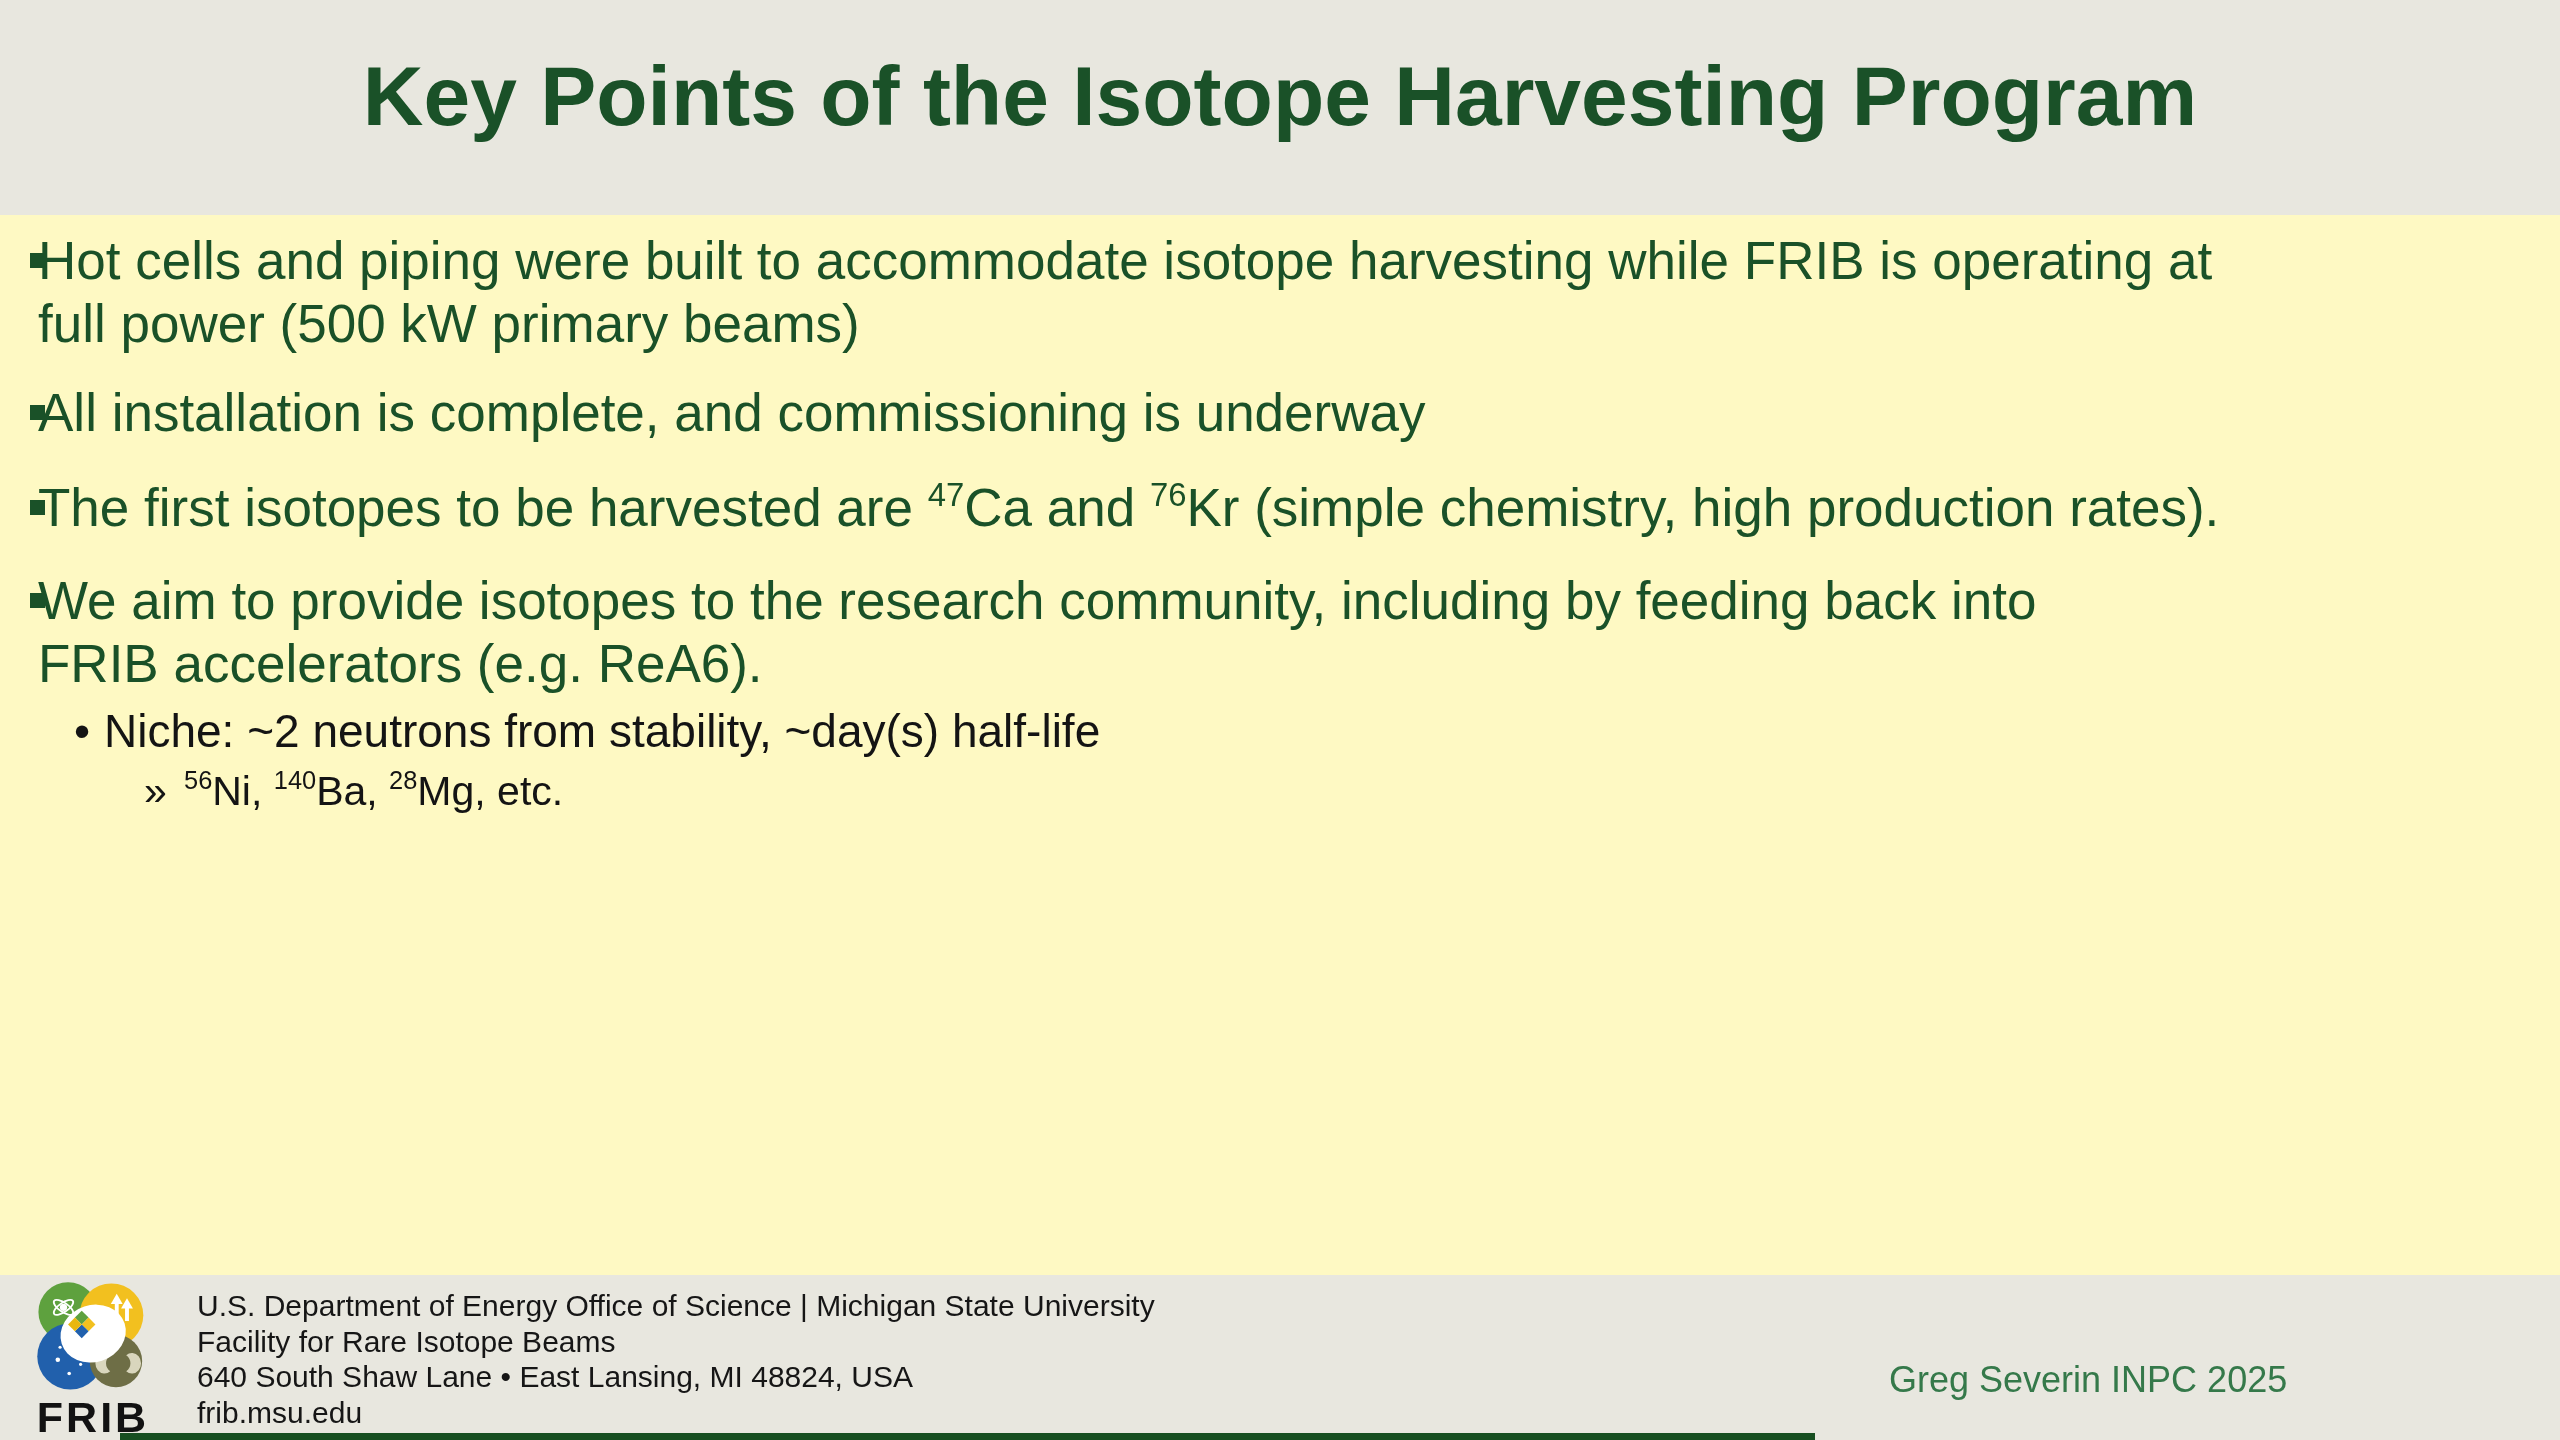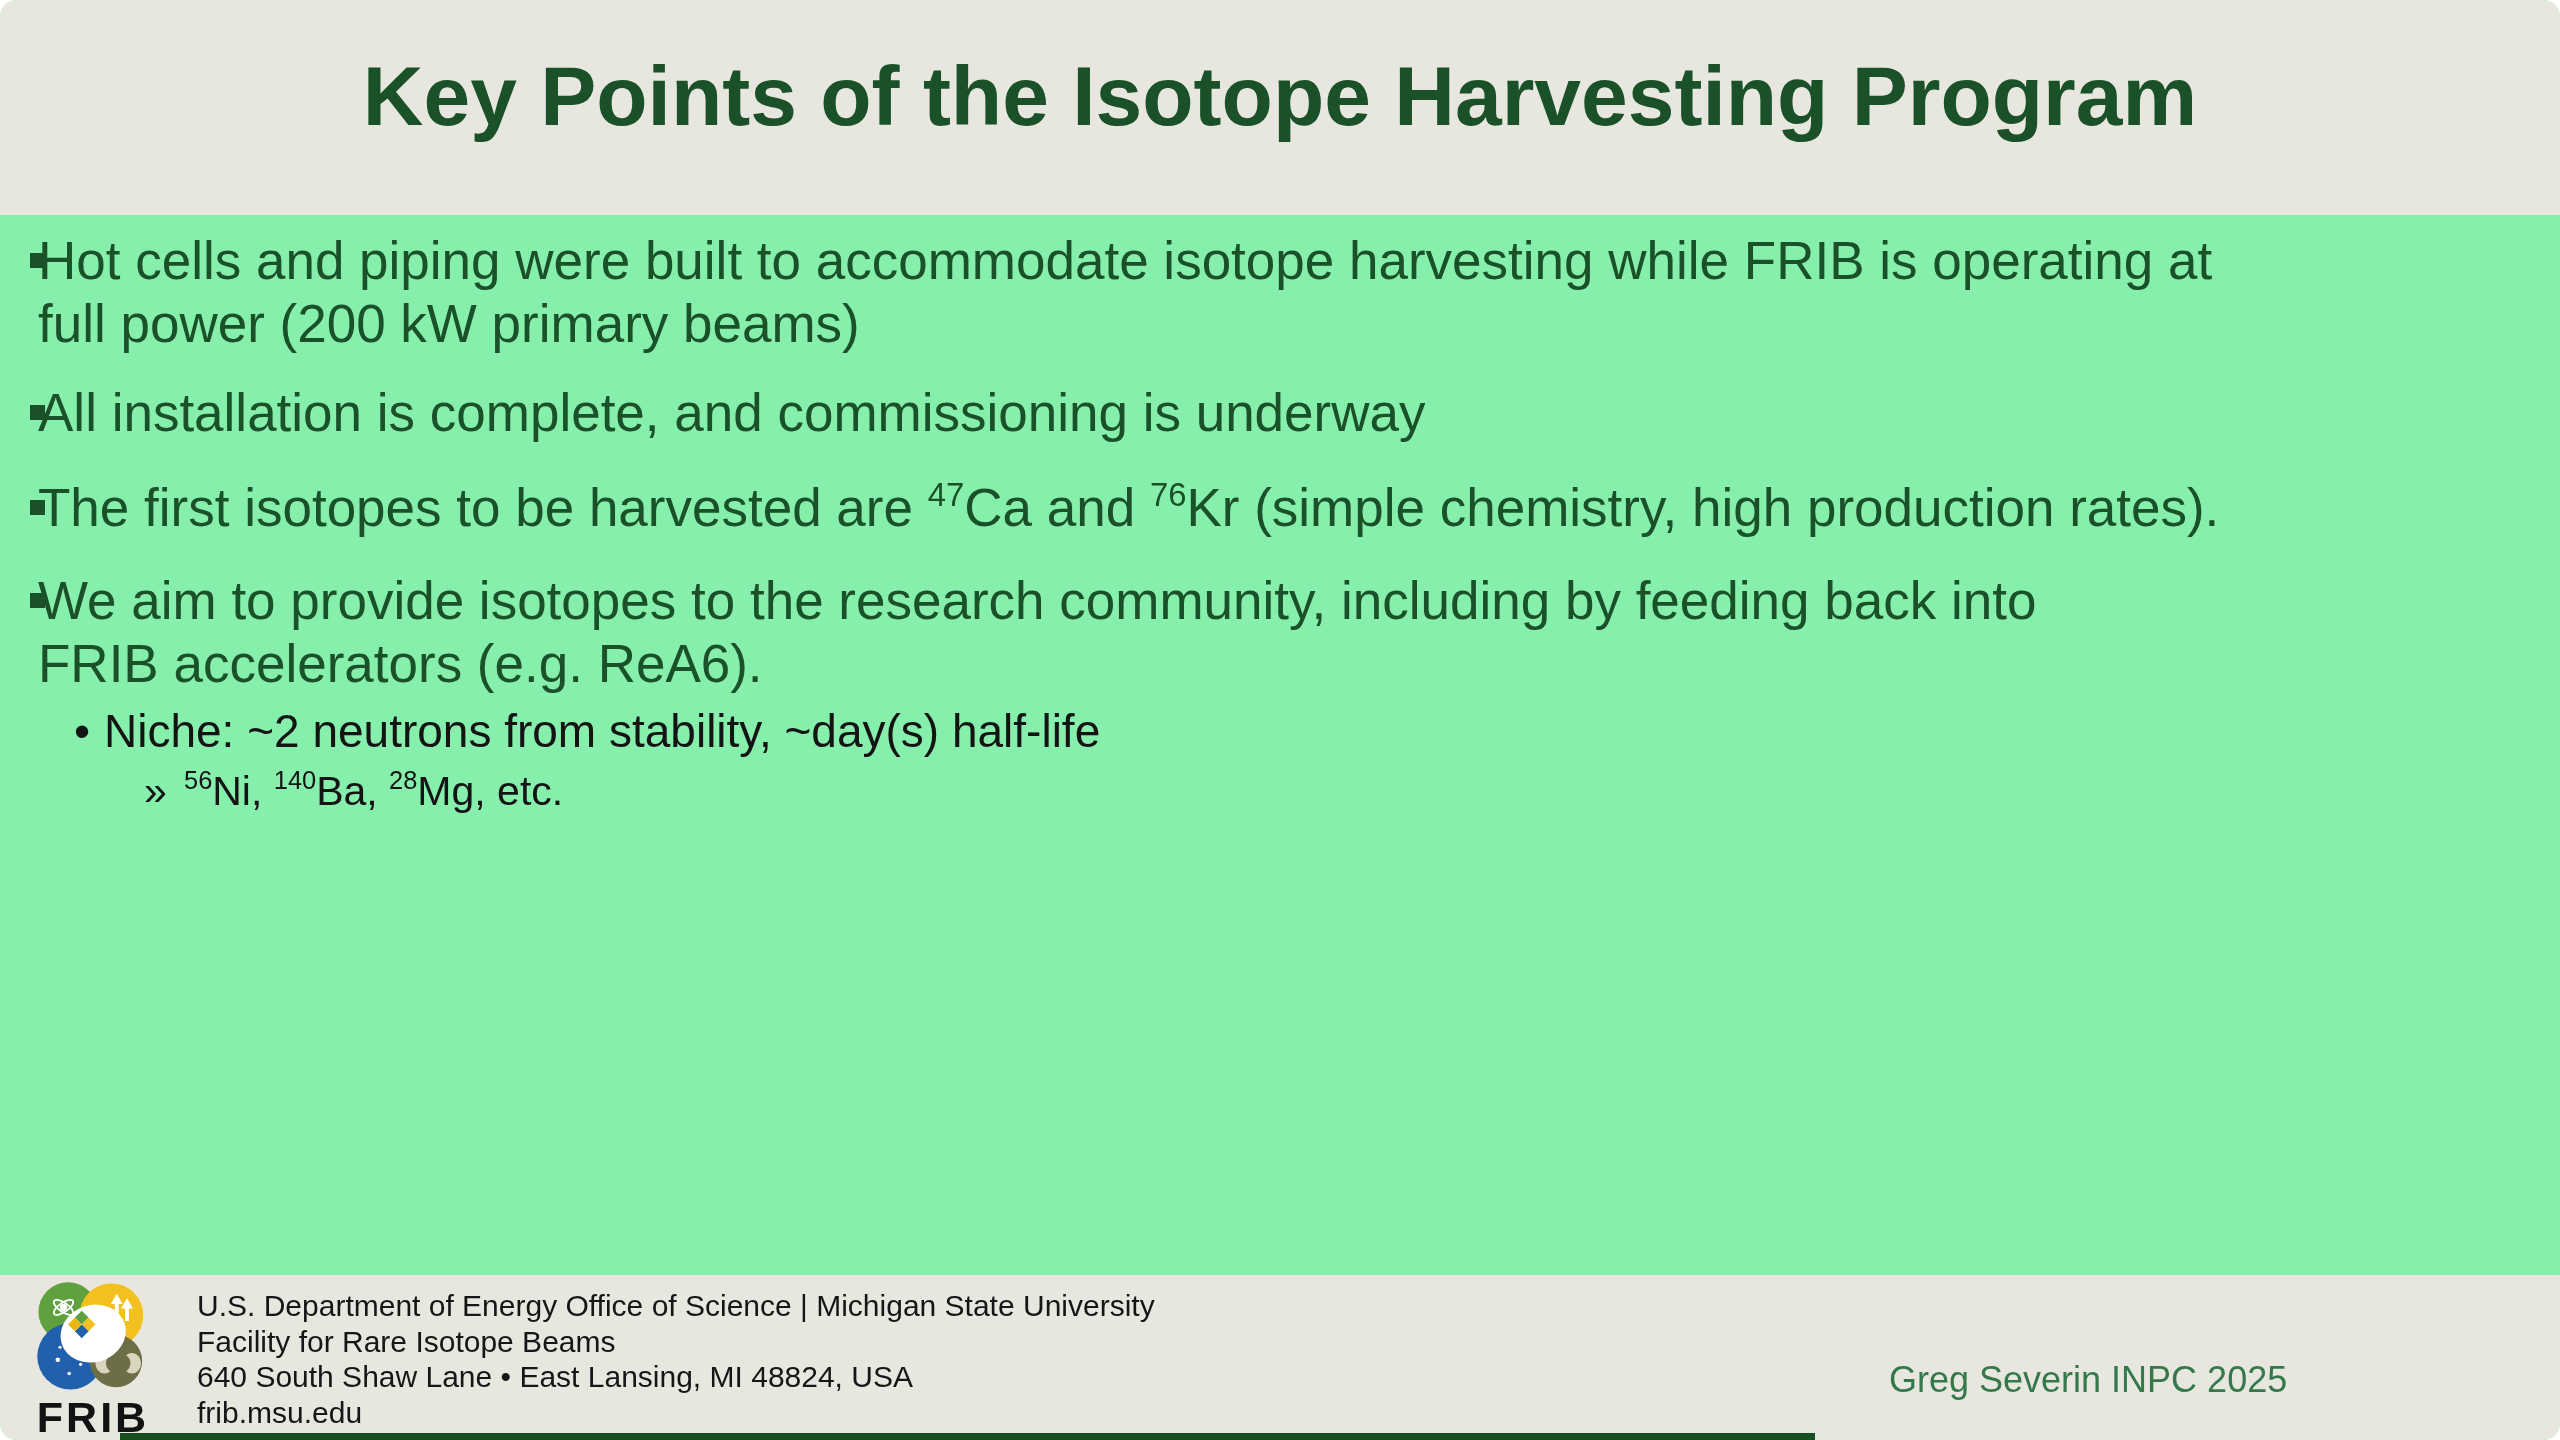--- a/index.html
+++ b/index.html
@@ -1,18 +1,18 @@
 <!DOCTYPE html>
 <html style="--c-band_bg: #e8e7df; --c-green_text: #1a5128; --c-body_text: #141414; --c-credit_green: #35794a; --c-accent_bar: #174f21; --c-logo_green: #5ea13e; --c-logo_yellow: #f2c01f; --c-logo_blue: #2160ac; --c-logo_olive: #6e6e46;"><head>
 <meta charset="utf-8">
 <style>
   html,body{margin:0;padding:0;background:#ffffff;}
   .slide{
     position:relative;width:2560px;height:1440px;overflow:hidden;
-    background:#86efac;font-family:"Liberation Sans",sans-serif;border-radius:17px;
+    background:#fef9c3;font-family:"Liberation Sans",sans-serif;
   }
   
   .header-band{
     position:absolute;top:0;left:0;width:2560px;height:215px;
     background:var(--c-band_bg);
   }
   .slide-title{
     margin:0;padding-top:46px;text-align:center;
     font-size:84px;font-weight:bold;line-height:1.2;
     color:var(--c-green_text);letter-spacing:0;
@@ -63,21 +63,21 @@
 <div class="slide">
 
   <div class="header-band">
     <h1 class="slide-title">Key Points of the Isotope Harvesting Program</h1>
   </div>
 
   <div class="body-area" id="bullets">
       <div class="bullet-item lvl1">
         <span class="marker"></span>
         <div class="line"><span>Hot cells and piping were built to accommodate isotope harvesting while FRIB is operating at</span></div>
-        <div class="line"><span>full power (200 kW primary beams)</span></div>
+        <div class="line"><span>full power (500 kW primary beams)</span></div>
       </div>
       <div class="bullet-item lvl1 mt1">
         <span class="marker"></span>
         <div class="line"><span>All installation is complete, and commissioning is underway</span></div>
       </div>
       <div class="bullet-item lvl1 mt2">
         <span class="marker"></span>
         <div class="line"><span>The first isotopes to be harvested are </span><sup>47</sup><span>Ca and </span><sup>76</sup><span>Kr (simple chemistry, high production rates).</span></div>
       </div>
       <div class="bullet-item lvl1 bold mt3">

